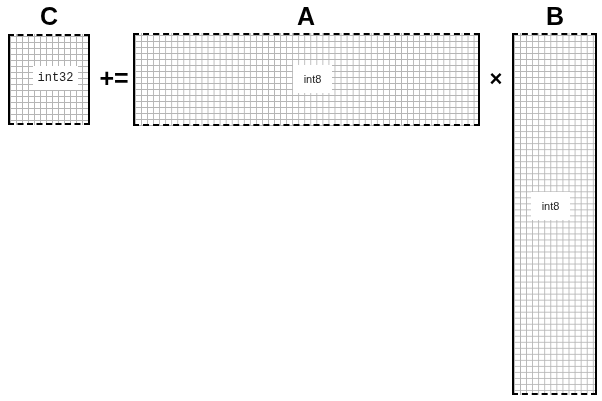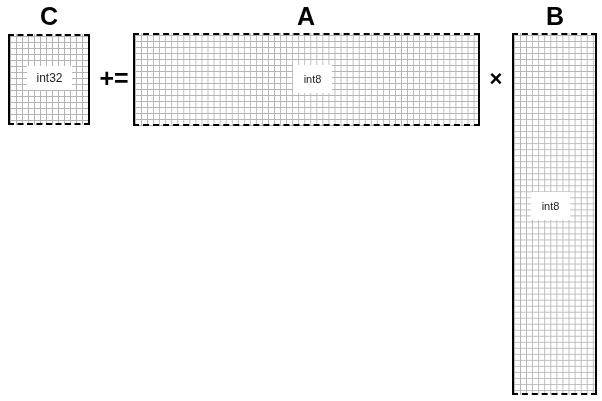--- a/index.html
+++ b/index.html
@@ -67,21 +67,21 @@
     line-height: 1;
     white-space: nowrap;
     text-align: center;
   }
 
   
   #matrix-c  { left: 8px;   top: 34px; width: 82px;  height: 91px;  background-size: 6px 6px; }
   #matrix-a  { left: 133px; top: 33px; width: 347px; height: 93px;  background-size: 6.06px 6px; }
   #matrix-b  { left: 512px; top: 33px; width: 85px;  height: 362px; background-size: 6.07px 6.03px; }
 
-  #label-c   { left: 27px;  top: 66px;  width: 45px;  height: 24px;  font-size: 12px; }
+  #label-c   { left: 33px;  top: 66px;  width: 45px;  height: 24px;  font-size: 12px; font-family: Liberation Mono, monospace; }
   #label-a   { left: 293px; top: 65px;  width: 39px;  height: 28px;  font-size: 11px; }
   #label-b   { left: 531px; top: 192px; width: 39px;  height: 28px;  font-size: 11px; }
 
   #name-c    { left: 19px;  top: 4px;  width: 60px;  font-size: 25px; }
   #name-a    { left: 276px; top: 4px;  width: 60px;  font-size: 25px; }
   #name-b    { left: 525px; top: 4px;  width: 60px;  font-size: 25px; }
 
   #op-plus-equals { left: 96px;  top: 66px; width: 36px; font-size: 25px; }
   #op-times       { left: 483px; top: 68px; width: 26px; font-size: 22px; }
 </style>

